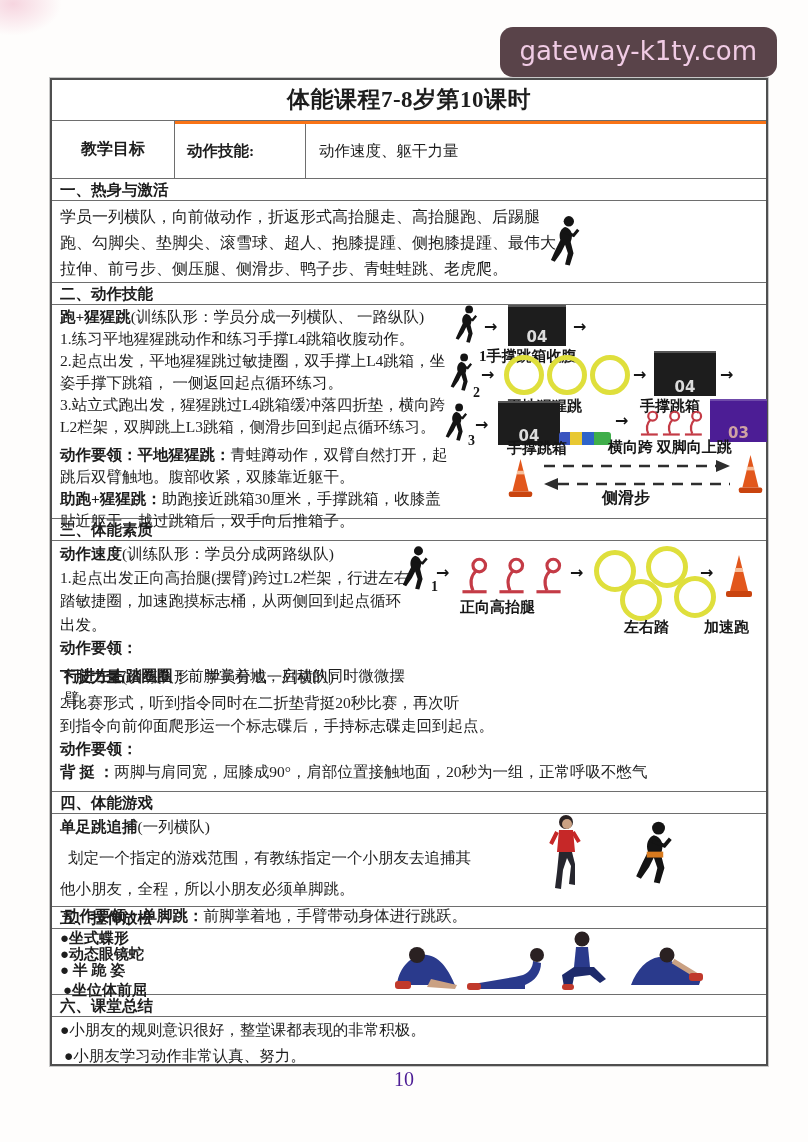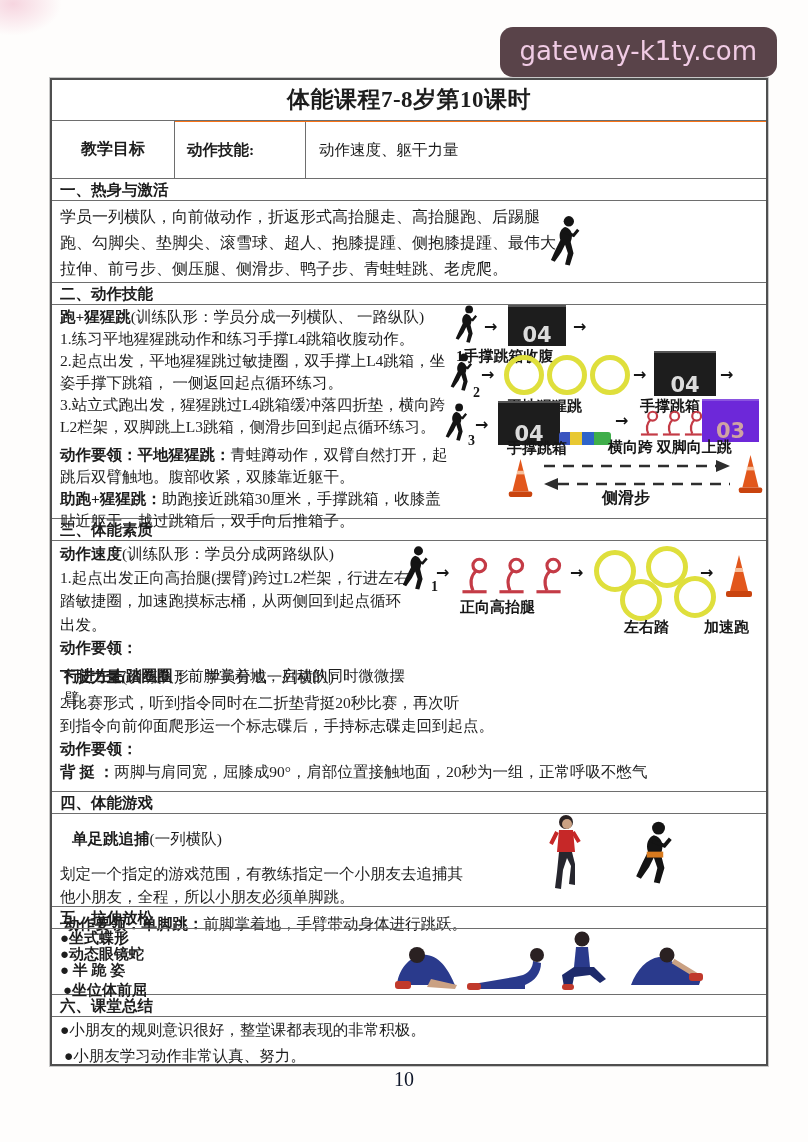--- a/index.html
+++ b/index.html
@@ -16,37 +16,37 @@
   }
   .doc {
     position:absolute; left:50px; top:78px; width:714px; background:#fff;
     border:2px solid #4f4f4f; outline:1px solid #c8c8c8;
   }
   .title-row { height:40px; line-height:40px; text-align:center; font-weight:bold; font-size:23px; letter-spacing:.5px; }
   .goals-row { height:57px; border-top:1px solid #6e6e6e; display:flex; }
   .goals-left { width:122px; border-right:1px solid #6e6e6e; display:flex; align-items:center; justify-content:center; font-weight:bold; font-size:16px; }
   .goals-right { flex:1; display:flex; flex-direction:column; }
   .goal-line { flex:1; display:flex; }
-  .goal-line.second { border-top:1px solid #f97316; }
+  .goal-line.second { border-top:3px solid #f97316; }
   .goal-label { width:131px; border-right:1px solid #6e6e6e; display:flex; align-items:center; padding-left:12px; font-weight:bold; font-size:15.5px; box-sizing:border-box; }
   .goal-value { flex:1; display:flex; align-items:center; padding-left:13px; font-size:15.5px; }
   .sec-head { border-top:1px solid #6e6e6e; height:21px; line-height:21px; font-weight:bold; font-size:15.5px; padding-left:8px; }
   .sec-body { border-top:1px solid #6e6e6e; position:relative; font-size:15.5px; }
   .b { font-weight:bold; }
   .txt { position:absolute; margin:0; }
-  .pnum { position:absolute; left:0; right:0; top:1068px; text-align:center; font-size:20px; color:#0f172a; }
+  .pnum { position:absolute; left:0; right:0; top:1068px; text-align:center; font-size:20px; color:#4c1d95; }
 
   
   .arrow { position:absolute; font-family:"DejaVu Sans",sans-serif; font-size:16px; font-weight:bold; color:#161616; line-height:1; }
   .dlabel { position:absolute; font-size:15px; font-weight:bold; color:#161616; white-space:nowrap; }
   .dnum { position:absolute; font-size:14px; font-weight:bold; color:#161616; }
   .jbox { position:absolute; background:#1d1d1d; color:#dcdcdc; font-family:"DejaVu Sans",sans-serif;
-          font-weight:bold; display:flex; align-items:flex-end; justify-content:center; font-size:21px; line-height:1.05;
+          font-weight:bold; display:flex; align-items:flex-end; justify-content:center; font-size:15px; line-height:1.05;
           box-shadow:inset 0 2px 0 rgba(255,255,255,.25); }
-  .jbox.red { background:#6d28d9; color:#cfa3a3; box-shadow:inset 0 2px 0 rgba(255,255,255,.2); }
+  .jbox.red { background:#4c1d95; color:#cfa3a3; box-shadow:inset 0 2px 0 rgba(255,255,255,.2);margin-left:8px; }
   .hoop { position:absolute; border:5px solid #dfdf3c; border-radius:50%; box-sizing:border-box; }
   .mat { position:absolute; height:13px; border-radius:3px;
          background:linear-gradient(90deg,#3a55c0 0 22%,#e8c832 22% 45%,#2e63c9 45% 68%,#3fae4a 68% 100%); }
   .fig { position:absolute; }
 </style>
 </head>
 <body>
 
 <div class="page">
   <div class="pink-smudge"></div>
@@ -88,21 +88,21 @@
       </div>
 
       <svg class="fig" style="left:403px; top:0;" width="24" height="40" viewBox="0 0 34 56">
         <circle cx="20" cy="6" r="5.5" fill="#141414"></circle>
           <path d="M16 12 C11 14 9 20 11 26 L6 36 L1 47 L5 49 L12 39 L16 31 L19 40 L16 52 L21 53 L25 40 L22 28 C25 20 23 14 16 12 Z" fill="#141414"></path>
           <path d="M15 17 L25 21 L30 15" stroke="#141414" stroke-width="3.2" fill="none"></path>
       </svg>
       <span class="arrow" style="left:432px; top:14px;">→</span>
       <div class="jbox" style="left:456px; top:0; width:58px; height:41px;">04</div>
       <span class="arrow" style="left:521px; top:14px;">→</span>
-      <div class="dlabel" style="left:404px; top:42px;">1手撑跳箱收腹</div>
+      <div class="dlabel" style="left:427px; top:42px;">1手撑跳箱收腹</div>
 
       <svg class="fig" style="left:398px; top:48px;" width="24" height="40" viewBox="0 0 34 56">
         <circle cx="20" cy="6" r="5.5" fill="#141414"></circle>
           <path d="M16 12 C11 14 9 20 11 26 L6 36 L1 47 L5 49 L12 39 L16 31 L19 40 L16 52 L21 53 L25 40 L22 28 C25 20 23 14 16 12 Z" fill="#141414"></path>
           <path d="M15 17 L25 21 L30 15" stroke="#141414" stroke-width="3.2" fill="none"></path>
       </svg>
       <span class="dnum" style="left:421px; top:80px;">2</span>
       <span class="arrow" style="left:429px; top:62px;">→</span>
       <div class="hoop" style="left:452px; top:50px; width:40px; height:40px;"></div>
       <div class="hoop" style="left:495px; top:50px; width:40px; height:40px;"></div>
@@ -214,22 +214,22 @@
         <p style="margin:3px 0 0;">2.比赛形式，听到指令同时在二折垫背挺20秒比赛，再次听</p>
         <p style="margin:0;">到指令向前仰面爬形运一个标志碟后，手持标志碟走回到起点。</p>
         <p style="margin:0;"><span class="b">动作要领：</span></p>
         <p style="margin:0;"><span class="b">背 挺 ：</span><span>两脚与肩同宽，屈膝成90°，肩部位置接触地面，20秒为一组，正常呼吸不憋气</span></p>
       </div>
     </div>
 
     <div class="sec-head">四、体能游戏</div>
     <div class="sec-body" style="height:92px;">
       <div class="txt" style="left:8px; top:1px; width:440px; line-height:23px;">
-        <p style="margin:12px;"><span class="b">单足跳追捕</span><span>(一列横队)</span></p>
-        <p style="margin:0;">划定一个指定的游戏范围，有教练指定一个小朋友去追捕其</p>
+        <p style="margin:0;"><span class="b">单足跳追捕</span><span>(一列横队)</span></p>
+        <p style="margin:8px;">划定一个指定的游戏范围，有教练指定一个小朋友去追捕其</p>
         <p style="margin:0;">他小朋友，全程，所以小朋友必须单脚跳。</p>
         <p style="margin:4px;"><span class="b">动作要领：</span><span class="b">单脚跳：</span><span>前脚掌着地，手臂带动身体进行跳跃。</span></p>
       </div>
       <svg class="fig" style="left:493px; top:0;" width="40" height="80" viewBox="0 0 40 80">
         <circle cx="21" cy="8" r="7" fill="#2a2122"></circle>
           <circle cx="22" cy="10" r="5" fill="#caa183"></circle>
         <path d="M14 16 L28 16 L30 38 L12 38 Z" fill="#c62828"></path>
         <path d="M12 18 L6 30 M28 18 L34 28" stroke="#c62828" stroke-width="4"></path>
         <path d="M14 38 L12 58 L10 74 L16 75 L18 56 L22 44 L26 52 L24 70 L30 71 L30 50 L27 38 Z" fill="#26262e"></path>
       </svg>

